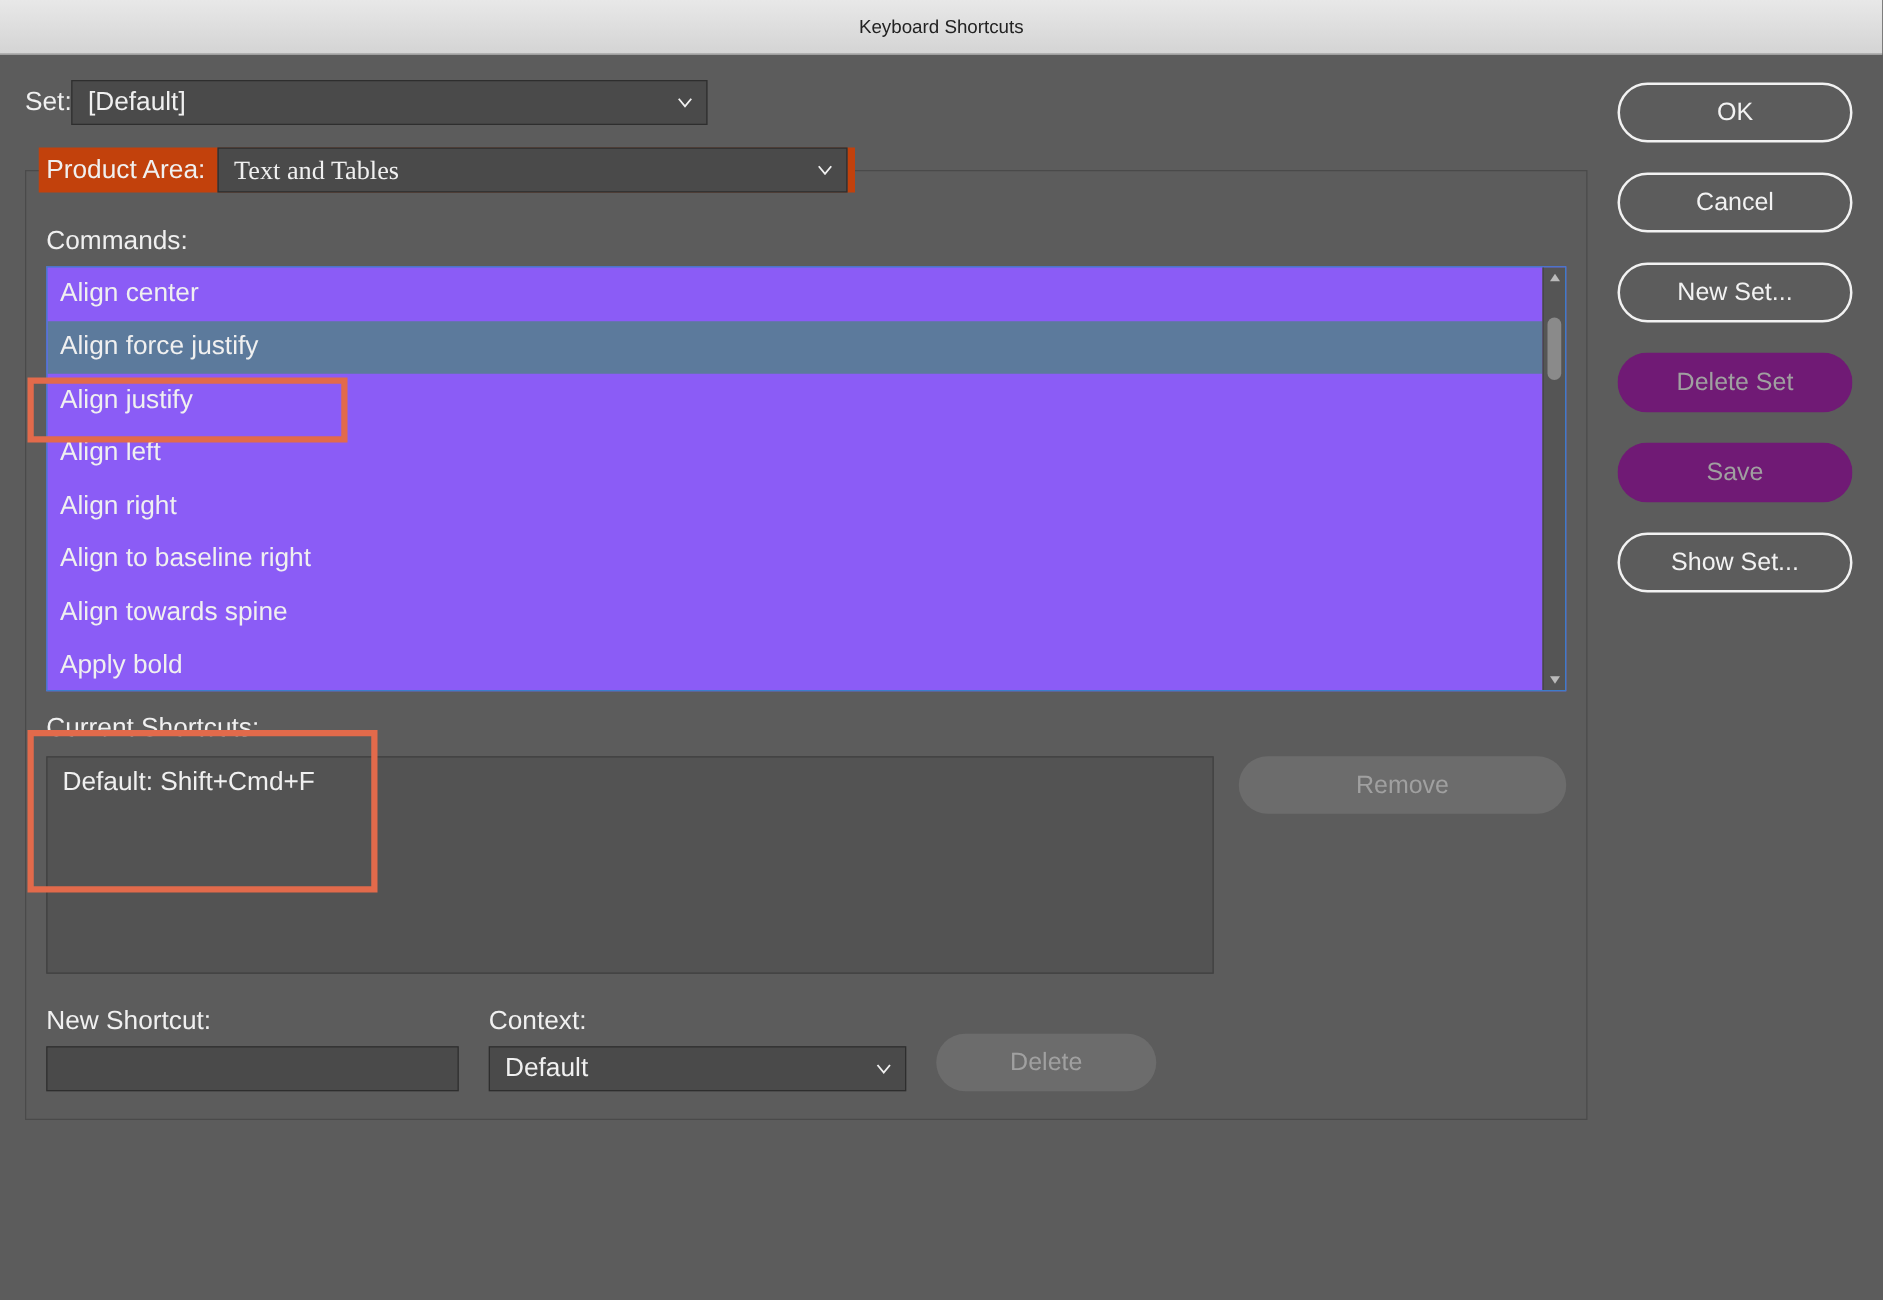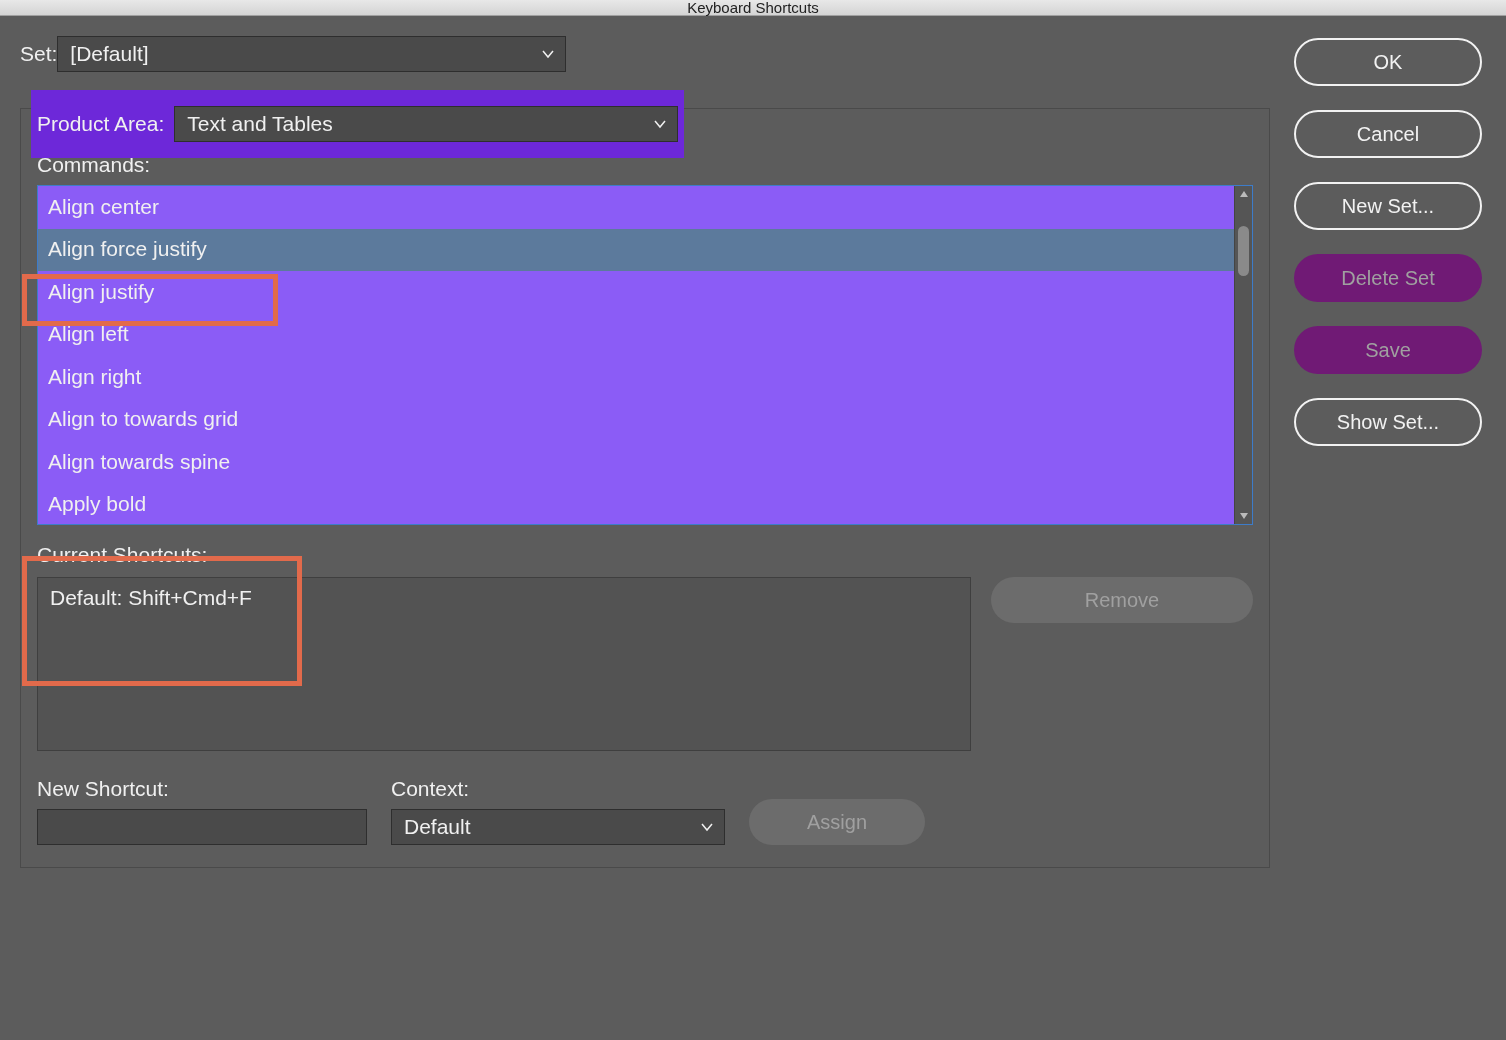--- a/index.html
+++ b/index.html
@@ -5,21 +5,21 @@
   * { box-sizing: border-box; margin: 0; padding: 0; }
   html, body { width: 1506px; height: 1040px; }
   body {
     background: #5c5c5c;
     font-family: -apple-system, "Helvetica Neue", Arial, sans-serif;
     color: #f0f0f0;
     font-size: 21px;
     overflow: hidden;
   }
   .titlebar {
-    height: 16px;
+    height: 44px;
     background: linear-gradient(#e8e8e8, #d4d4d4);
     border-bottom: 1px solid #a0a0a0;
     display: flex;
     align-items: center;
     justify-content: center;
     color: #222;
     font-size: 15px;
   }
   .window-body {
     position: relative;
@@ -79,38 +79,38 @@
   .dropdown .chev {
     position: absolute;
     right: 10px;
     top: 50%;
     transform: translateY(-50%);
     width: 14px; height: 14px;
     pointer-events: none;
   }
   .dropdown .chev svg { display: block; }
   .set-dropdown { width: 509px; }
-  .product-dropdown { width: 504px; }
+  .product-dropdown { width: 504px; font-family: Liberation Serif, serif; }
   .context-dropdown { width: 334px; }
 
   .fieldset {
     border: 1px solid #4a4a4a;
     padding: 18px 16px 22px 16px;
     position: relative;
     margin-top: 14px;
   }
   .fieldset-legend-row {
     position: absolute;
     top: -19px;
     left: 10px;
     display: flex;
     align-items: center;
     gap: 10px;
-    background: #6d28d9;
-    padding: 16px 6px;
+    background: #c2410c;
+    padding: 0 6px;
   }
 
   .commands-label { margin-top: 26px; margin-bottom: 8px; display: block; }
 
   .listbox-wrap {
     position: relative;
     display: flex;
     border: 1.5px solid #3d7cc9;
     background: #8b5cf6;
     height: 340px;
@@ -248,21 +248,21 @@
 
       <span class="commands-label">Commands:</span>
 
       <div class="listbox-wrap">
         <div class="listbox" id="commands-list">
             <div class="list-item">Align center</div>
             <div class="list-item selected">Align force justify</div>
             <div class="list-item">Align justify</div>
             <div class="list-item">Align left</div>
             <div class="list-item">Align right</div>
-            <div class="list-item">Align to towards grid</div>
+            <div class="list-item">Align to baseline right</div>
             <div class="list-item">Align towards spine</div>
             <div class="list-item">Apply bold</div>
           </div>
         <div class="scrollbar">
           <div class="scroll-arrow top">
             <svg width="10" height="8" viewBox="0 0 10 8">
                 <path d="M5 1 L9 7 L1 7 Z" fill="#bbb"></path>
               </svg>
           </div>
           <div class="scroll-thumb" style="top:40px; height:50px;"></div>
@@ -295,21 +295,21 @@
           <div class="dropdown context-dropdown">
             <span>Default</span>
             <span class="chev">
               <svg viewBox="0 0 14 14">
                   <path d="M2 4 L7 10 L12 4" fill="none" stroke="#f0f0f0" stroke-width="1.5"></path>
                 </svg>
             </span>
           </div>
         </div>
         <div class="oval-btn assign disabled">
-          <span>Assign</span>
+          <span>Delete</span>
         </div>
       </div>
 
     </div>
   </div>
 
   <div class="right-col">
     <div class="pill-btn">
         <span>OK</span>
       </div>

